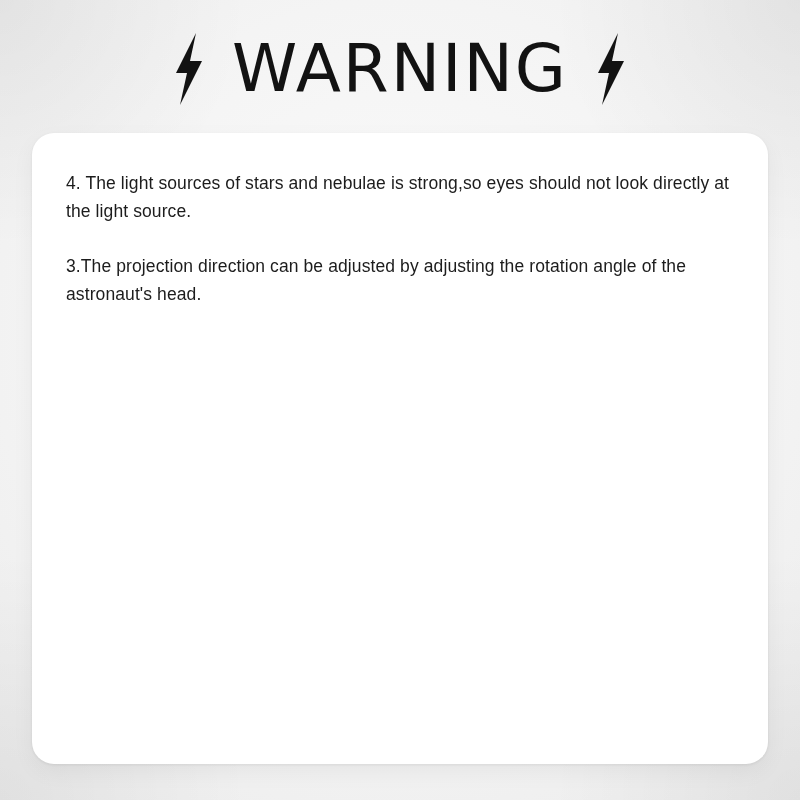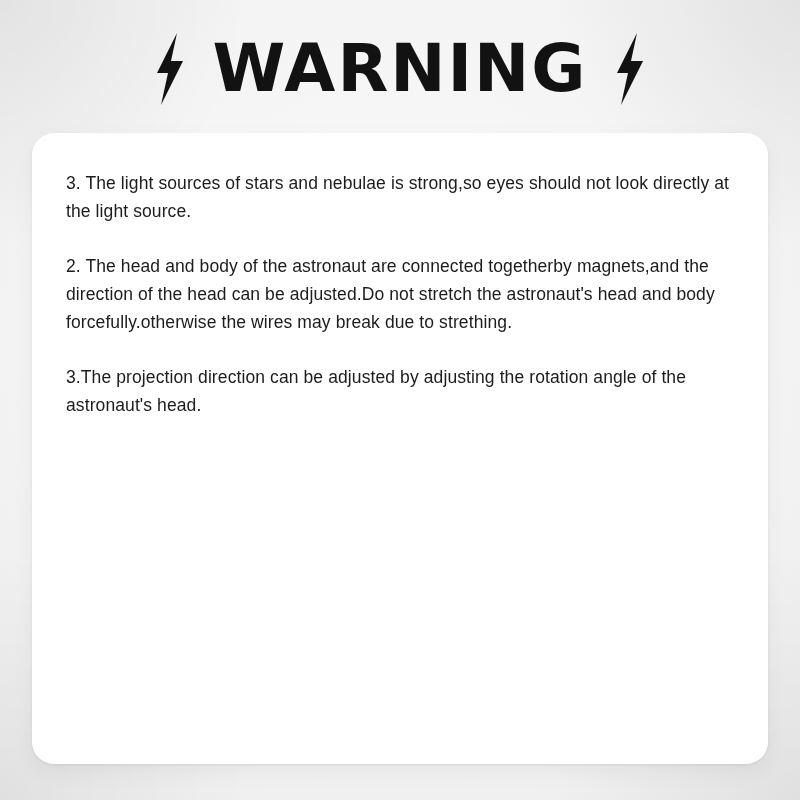--- a/index.html
+++ b/index.html
@@ -46,21 +46,21 @@
     gap: 26px;
   }
   .bolt {
     display: block;
     width: 34px;
     height: 72px;
   }
   .bolt svg { display: block; }
   .warning-title {
     font-family: "DejaVu Sans", sans-serif;
-    font-weight: 700;
+    font-weight: 400;
     font-size: 66px;
     letter-spacing: 2px;
     color: #121212;
     line-height: 1;
     white-space: nowrap;
   }
 
   .card {
     position: absolute;
     left: 32px;
@@ -96,18 +96,17 @@
     </span>
     <span class="warning-title">WARNING</span>
     <span class="bolt">
       <svg viewBox="0 0 34 72" width="34" height="72" aria-hidden="true">
         <polygon points="24,0 4,40 15,40 8,72 30,28 18,28" fill="#121212"></polygon>
       </svg>
     </span>
   </div>
 
   <div class="card">
-    <p class="note">3. The light sources of stars and nebulae is strong,so eyes should not look directly at the light source.</p>
-    <p class="note">2. The head and body of the astronaut are connected togetherby magnets,and the direction of the head can be adjusted.Do not stretch the astronaut's head and body forcefully.otherwise the wires may break due to strething.</p>
+    <p class="note">4. The light sources of stars and nebulae is strong,so eyes should not look directly at the light source.</p>
     <p class="note">3.The projection direction can be adjusted by adjusting the rotation angle of the astronaut's head.</p>
   </div>
 
 </div>
 
 </body></html>

